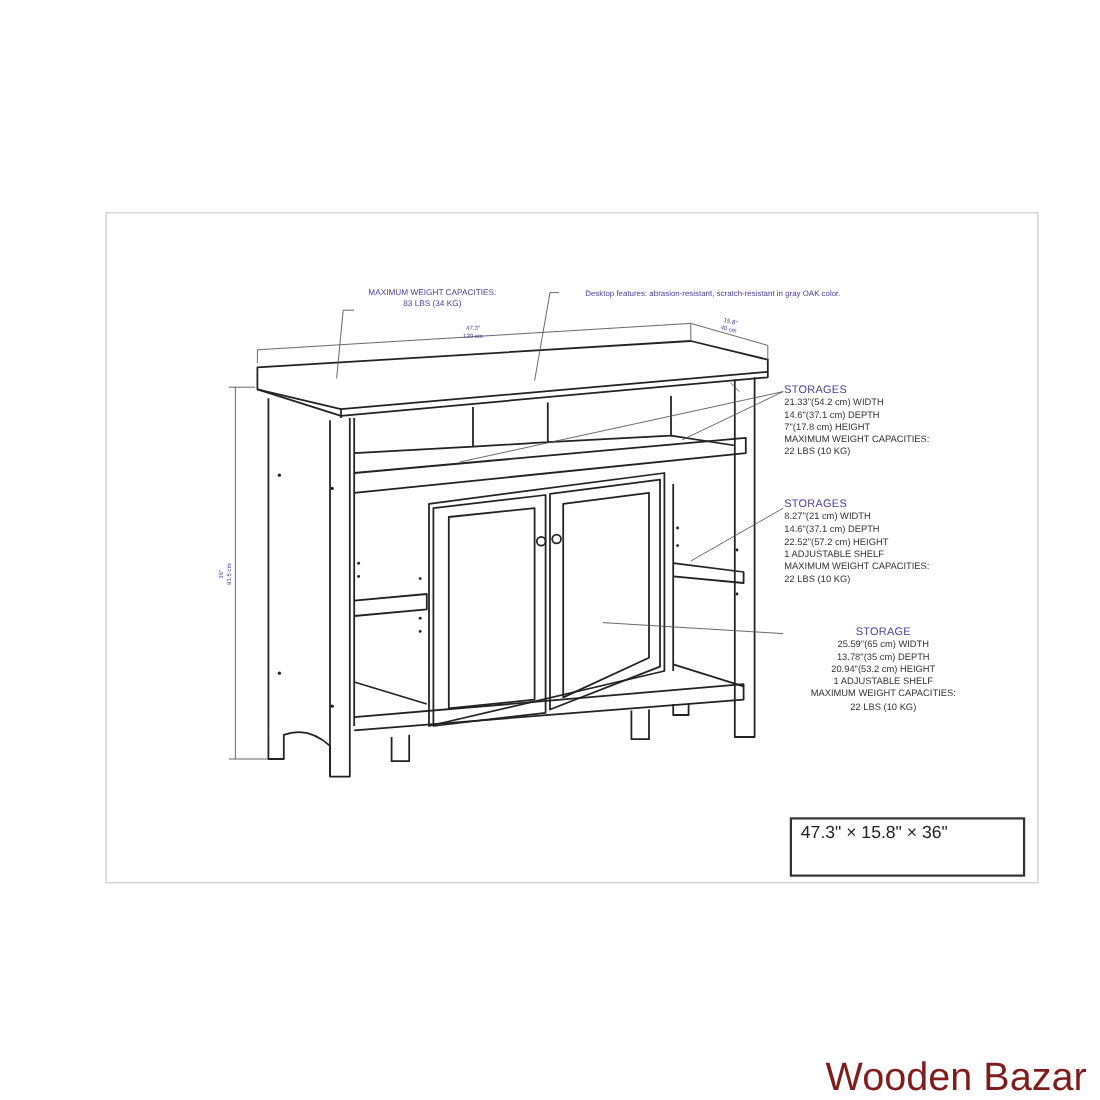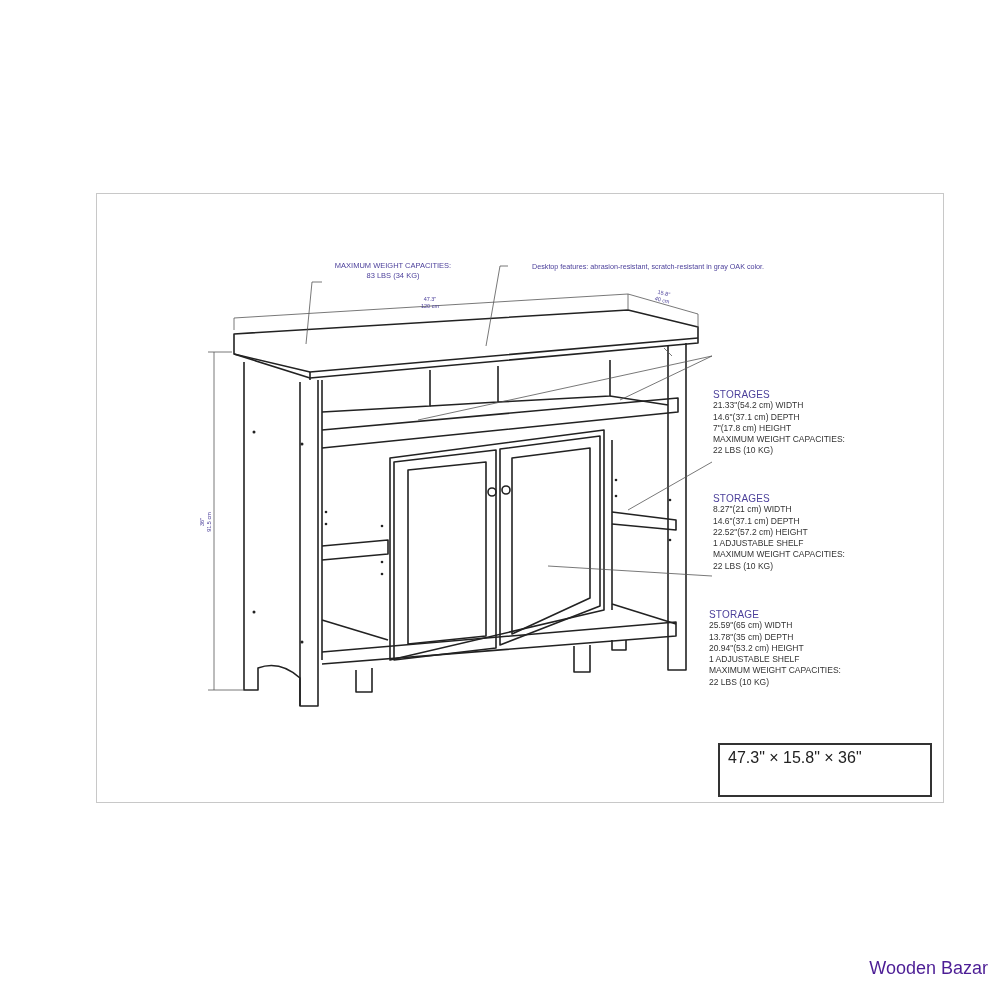--- a/index.html
+++ b/index.html
@@ -1,27 +1,27 @@
 <!DOCTYPE html>
 <html><head>
 <meta charset="utf-8">
 <style>
   html, body { margin:0; padding:0; background:#ffffff; }
   body { width:1000px; height:1000px; position:relative; overflow:hidden; font-family:"Liberation Sans", sans-serif; }
   .frame { position:absolute; left:96px; top:193px; width:848px; height:610px; border:1.5px solid #c8c8c8; box-sizing:border-box; }
   svg.drawing { position:absolute; left:0; top:0; width:1000px; height:1000px; }
-  .callout { position:absolute; font-size:8.5px; line-height:11.3px; color:#333;margin-top:40px; }
+  .callout { position:absolute; font-size:8.5px; line-height:11.3px; color:#333; }
   .callout .head { color:#4b3f9a; font-size:10px; letter-spacing:0.2px; }
   .top-note { position:absolute; font-size:7.5px; color:#4b3f9a; line-height:10px; text-align:center; }
   .desk-note { position:absolute; font-size:7.2px; color:#4b3f9a; white-space:nowrap; }
   .dim-small { position:absolute; font-size:5.5px; color:#4b3f9a; line-height:7px; text-align:center; }
   .size-table { position:absolute; left:718px; top:743px; width:214px; height:54px; border:2px solid #333; box-sizing:border-box; }
   .size-row { height:25px; font-size:16px; color:#222; padding-left:8px; line-height:25px; box-sizing:border-box; white-space:nowrap; }
   .size-row + .size-row { border-top:1.5px solid #333; }
-  .brand { position:absolute; right:12px; top:958px; font-size:18px; color:#4c1d95; }
+  .brand { position:absolute; right:12px; top:958px; font-size:36px; color:#7f1d1d; }
 </style>
 </head>
 <body>
 
 <div class="frame"></div>
 
 <svg class="drawing" viewBox="0 0 1000 1000" xmlns="http://www.w3.org/2000/svg">
   <g fill="none" stroke="#222" stroke-width="1.6" stroke-linejoin="round">
 
     <path d="M234,354 L234,334 L628,310 L698,327 L698,343 L310,378 L234,354 Z" fill="#fff"></path>
@@ -127,21 +127,21 @@
 <div class="callout" style="left:713px; top:453px;">
   <div class="head">STORAGES</div>
   <div>8.27"(21 cm) WIDTH</div>
   <div>14.6"(37.1 cm) DEPTH</div>
   <div>22.52"(57.2 cm) HEIGHT</div>
   <div>1 ADJUSTABLE SHELF</div>
   <div>MAXIMUM WEIGHT CAPACITIES:</div>
   <div>22 LBS (10 KG)</div>
 </div>
 
-<div class="callout" style="left:709px; top:569px;">
+<div class="callout" style="left:737px; top:569px;text-align:center;">
   <div class="head">STORAGE</div>
   <div>25.59"(65 cm) WIDTH</div>
   <div>13.78"(35 cm) DEPTH</div>
   <div>20.94"(53.2 cm) HEIGHT</div>
   <div>1 ADJUSTABLE SHELF</div>
   <div>MAXIMUM WEIGHT CAPACITIES:</div>
   <div>22 LBS (10 KG)</div>
 </div>
 
 <div class="size-table">

